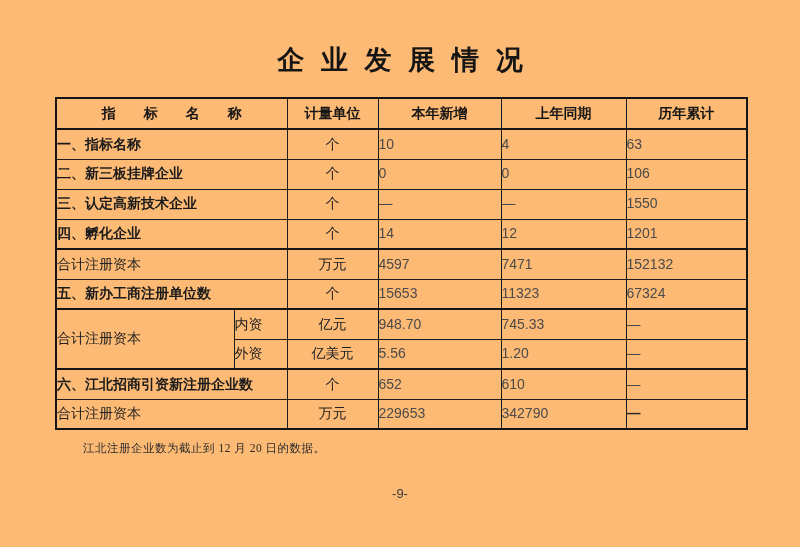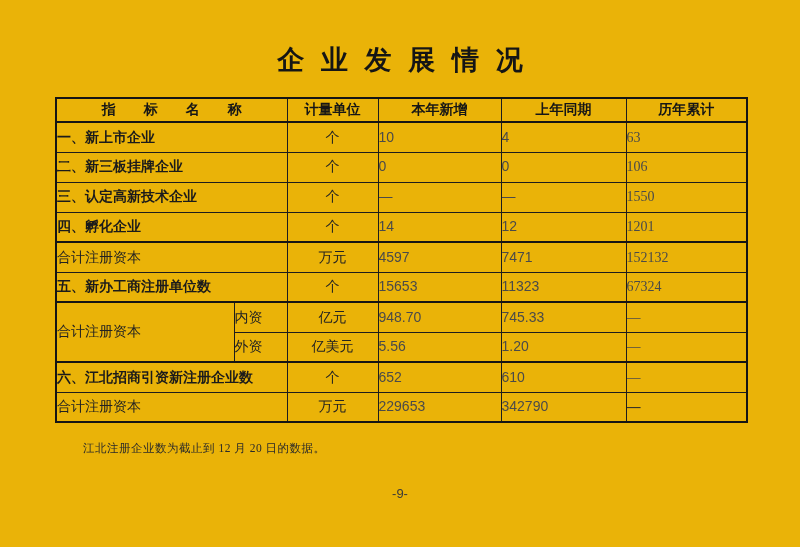--- a/index.html
+++ b/index.html
@@ -6,21 +6,21 @@
     margin: 0; padding: 0;
     background: #ffffff;
     width: 800px; height: 547px;
     overflow: hidden;
     font-family: "Liberation Serif", serif;
     color: #1f1f1f;
   }
   .page {
     position: relative;
     width: 800px; height: 547px;
-    background: #eab308;
+    background: #fdba74;
   }
   .doc-title {
     position: absolute;
     top: 42px; left: 0; width: 800px;
     text-align: center;
     font-size: 27px;
     font-weight: bold;
     letter-spacing: 0.62em;
     text-indent: 0.62em;
     color: #151515;
@@ -35,21 +35,21 @@
     border: 2.5px solid #151515;
   }
   table.stats th, table.stats td {
     border: 1.2px solid #1d1d1d;
     padding: 0;
     font-size: 14px;
     line-height: 1.1;
     overflow: hidden;
     white-space: nowrap;
   }
-  table.stats thead tr { height: 24px; }
+  table.stats thead tr { height: 31px; }
   table.stats tbody tr { height: 30px; }
   table.stats thead th {
     font-weight: bold;
     text-align: center;
     color: #161616;
     border-bottom: 2px solid #151515;
   }
   .th-name { letter-spacing: 2em; text-indent: 2em; }
   td.label {
     text-align: left;
@@ -71,21 +71,21 @@
     font-weight: normal;
     color: #222222;
   }
   td.num {
     font-family: "Liberation Sans", sans-serif;
     color: #4a4a4a;
     font-size: 13.5px;
   }
   td.num.c1 { padding-right: 20px; }
   td.num.c2 { padding-right: 15px; }
-  td.num.c3 { padding-right: 12px; font-family: Liberation Serif, serif; }
+  td.num.c3 { padding-right: 12px; }
   td.num.bold { font-weight: bold; color: #2a2a2a; }
   tr.sep td { border-top: 2.5px solid #151515; }
   .notes {
     position: absolute;
     top: 439px; left: 57px; width: 690px;
     font-size: 11.5px;
     line-height: 1.65;
     color: #2a2a2a;
     letter-spacing: 0.5px;
   }
@@ -119,21 +119,21 @@
       <tr>
         <th colspan="2" class="th-name">指标名称</th>
         <th>计量单位</th>
         <th>本年新增</th>
         <th>上年同期</th>
         <th>历年累计</th>
       </tr>
     </thead>
     <tbody>
       <tr>
-        <td colspan="2" class="label">一、新上市企业</td>
+        <td colspan="2" class="label">一、指标名称</td>
         <td class="unit">个</td>
         <td class="num c1">10</td>
         <td class="num c2">4</td>
         <td class="num c3">63</td>
       </tr>
       <tr>
         <td colspan="2" class="label">二、新三板挂牌企业</td>
         <td class="unit">个</td>
         <td class="num c1">0</td>
         <td class="num c2">0</td>

